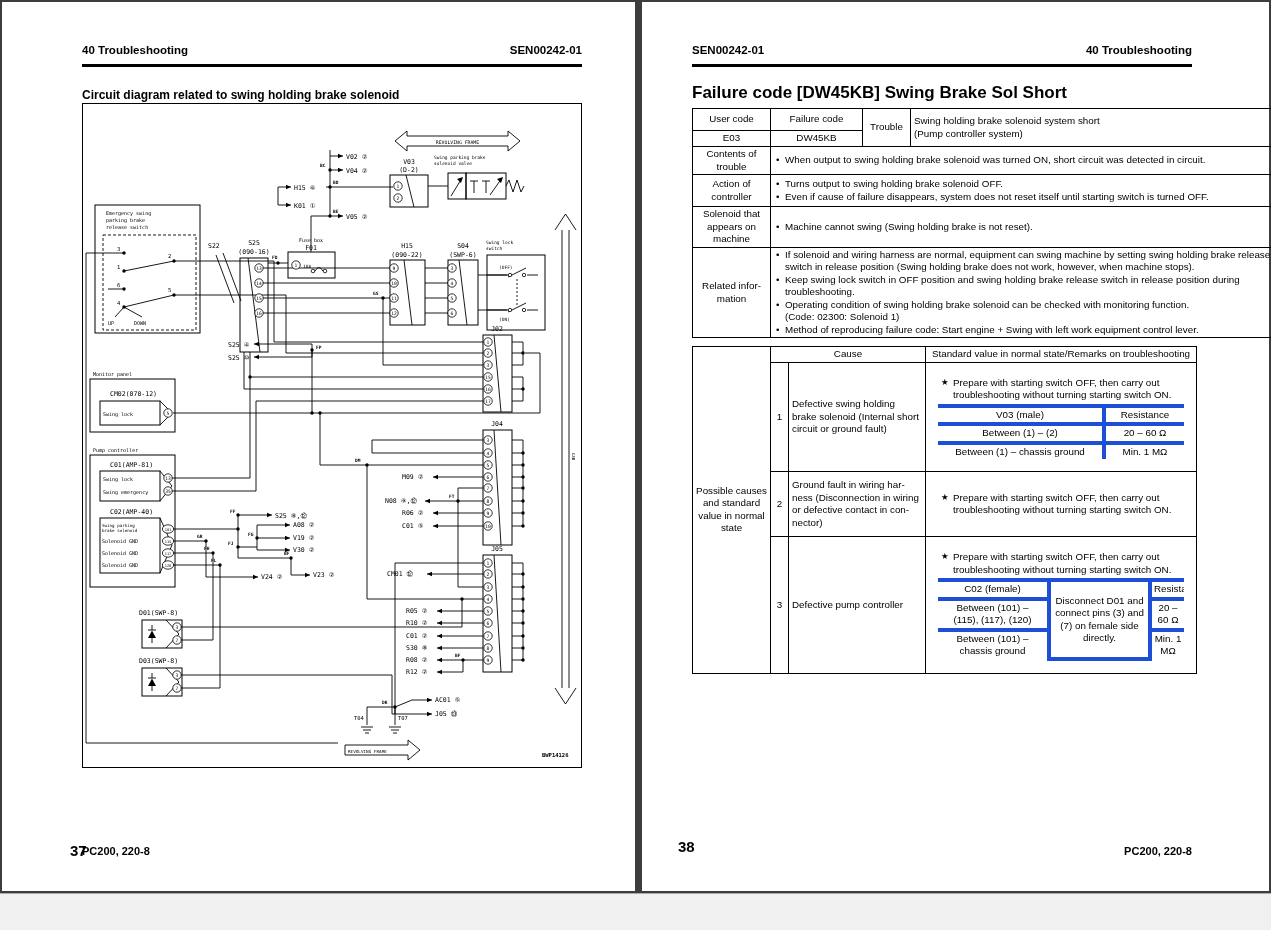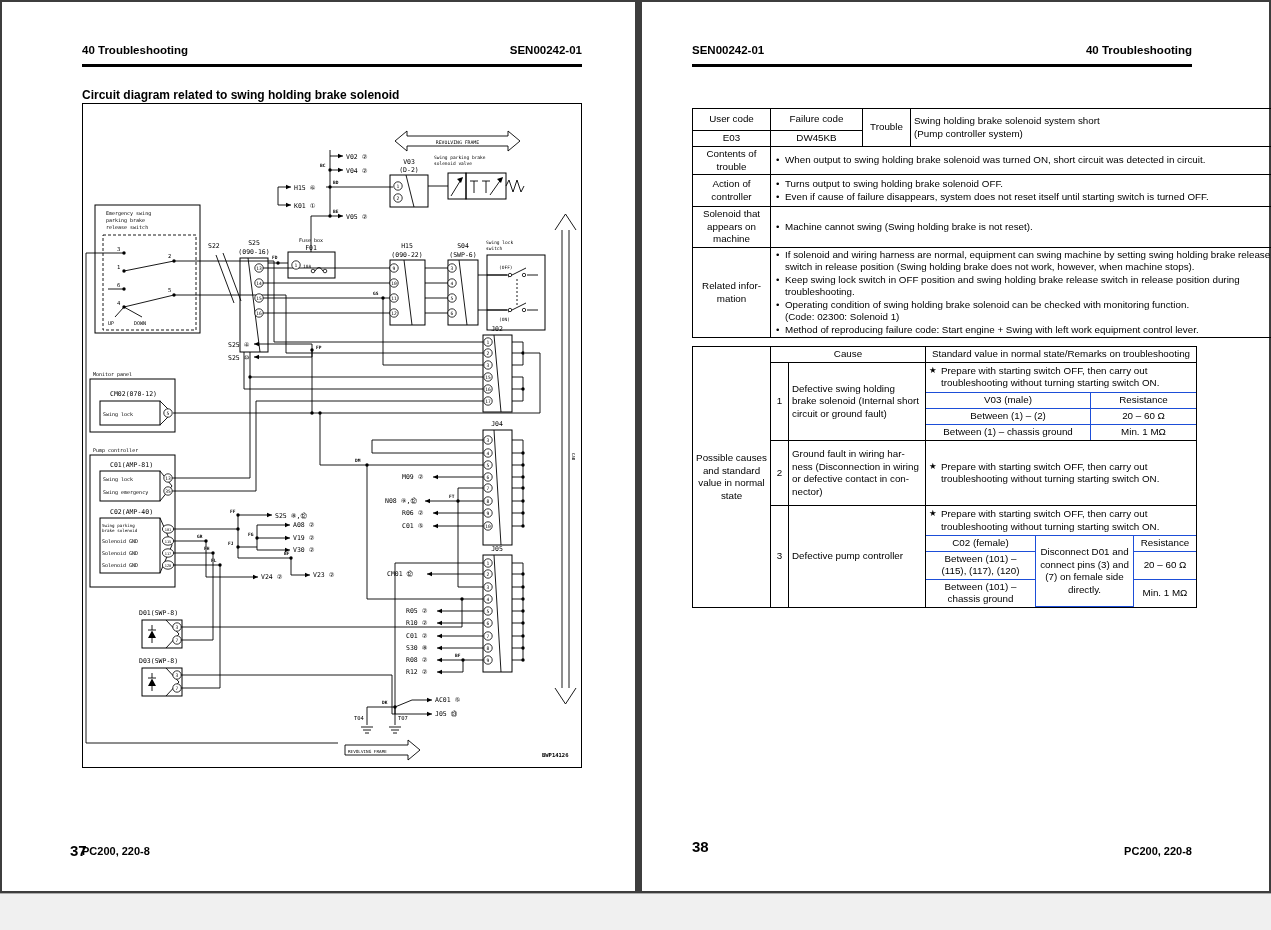--- a/index.html
+++ b/index.html
@@ -19,25 +19,25 @@
   .t1,.t2{font-size:9.8px;line-height:1.28}
   .t1{width:584px;border:1.5px solid #000}
   .t2{width:504px;border:1.5px solid #000}
   .t1 td,.t2 td{border:1px solid #000;padding:1px 3px;vertical-align:middle;overflow:hidden}
   td.c{text-align:center}
   td.l{text-align:left}
   .pre{white-space:pre-line}
   .b{font-weight:normal}
   .bullet{position:relative;padding-left:11px;text-align:left}
   .bullet::before{content:"•";position:absolute;left:2px;top:0}
-  .sub{padding:0 !important;vertical-align:top}
+  .sub{padding:12px !important;vertical-align:top}
   .star{position:relative;padding:2px 3px 2px 15px;text-align:left}
   .star::before{content:"★";position:absolute;left:3px;top:2px;font-size:8.5px}
   .st{width:100%;border-collapse:collapse}
-  .st td{border:1px solid #1d4ed8;padding:1px 2px;text-align:center;vertical-align:middle}
+  .st td{border:4px solid #1d4ed8;padding:1px 2px;text-align:center;vertical-align:middle}
   .st tr td:first-child{border-left:none}
   .st tr td:last-child{border-right:none}
   .st tr:last-child td{border-bottom:none}
   .diagram-svg text{font-family:"DejaVu Sans Mono","DejaVu Sans",monospace;fill:#000}
   #toolbar{position:absolute;left:0;top:893px;width:1271px;height:37px;background:#f0f0f0;
            border-top:1px solid #ababab;box-sizing:border-box}
 </style>
 </head>
 <body>
 
@@ -370,20 +370,21 @@
   </svg>
 
   <div class="abs footmodel" style="left:80px;top:843px">PC200, 220-8</div>
   <div class="abs pagenum" style="left:68px;top:840px;width:498px;">37</div>
 </div>
 
 <div class="page" id="pageR">
   <div class="abs hdr" style="left:50px;top:42px">SEN00242-01</div>
   <div class="abs hdr" style="left:50px;top:42px;width:500px;text-align:right">40 Troubleshooting</div>
   <div class="abs hrule" style="left:50px;top:62px;width:500px"></div>
+  <div class="abs bigtitle" style="left:50px;top:81px">Failure code [DW45KB] Swing Brake Sol Short</div>
 
   <table class="t1 abs" style="left:50px;top:106px">
     <colgroup>
         <col style="width:78px">
         <col style="width:92px">
         <col style="width:48px">
         <col>
       </colgroup>
     <tbody>
         <tr style="height:22px">
@@ -505,21 +506,21 @@
 chassis ground</td>
             <td>Min. 1 MΩ</td>
           </tr>
         </tbody>
             </table>
       </td>
     </tr>
   </tbody>
     </table>
 
-  <div class="abs pagenum" style="left:50px;top:836px">38</div>
+  <div class="abs pagenum" style="left:36px;top:836px">38</div>
   <div class="abs footmodel" style="left:50px;top:843px;width:500px;text-align:right">PC200, 220-8</div>
 </div>
 
 <div id="toolbar">
   
   
   
   
   
   

